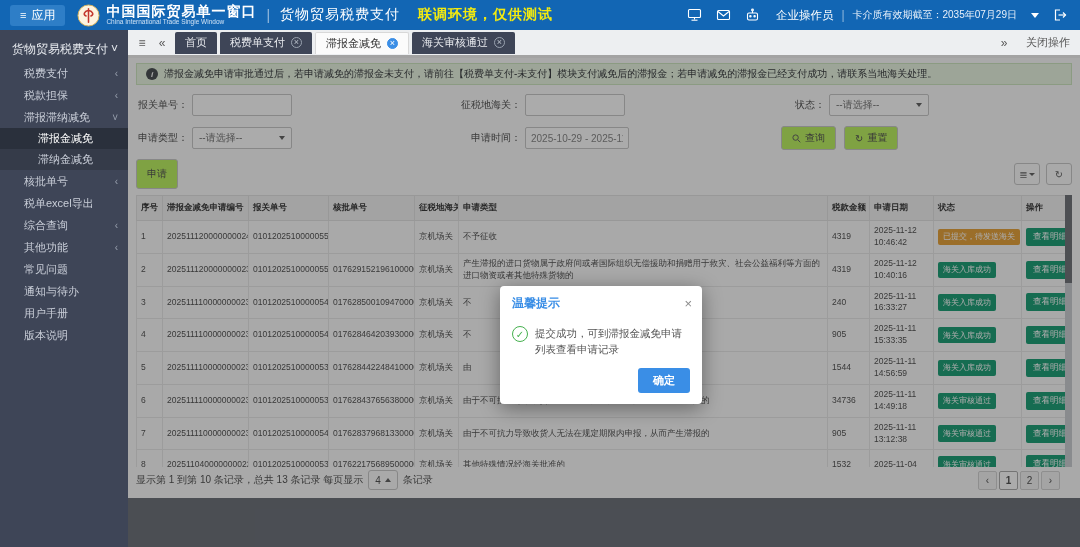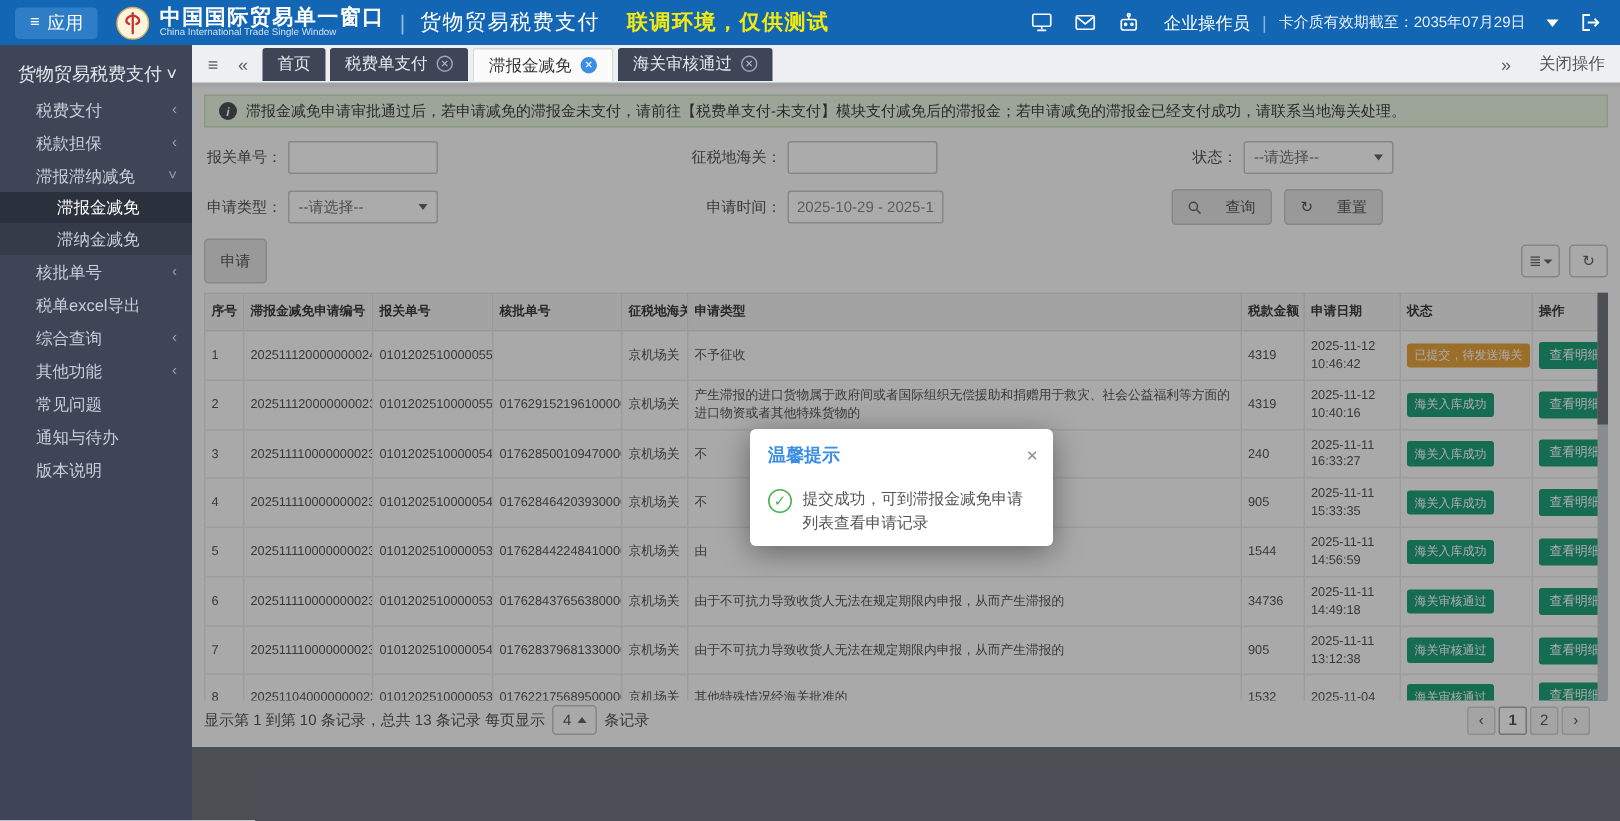--- a/index.html
+++ b/index.html
@@ -67,22 +67,22 @@
   .flabel { width:52px; text-align:right; flex:0 0 52px; }
   .flabel.w2 { width:62px; flex-basis:62px; margin-left:167px; }
   .flabel.w3 { width:40px; flex-basis:40px; margin-left:160px; }
   .f-input { width:100px; height:22px; border:1px solid #c9c9c9; border-radius:2px; background:#fff;
     margin-left:4px; font-size:10px; color:#666; padding:0 5px; font-family:inherit;}
   .f-input.date { width:104px; color:#8a8a8a; }
   .f-select { width:100px; height:22px; border:1px solid #c9c9c9; border-radius:2px; background:#fff;
     margin-left:4px; display:flex; align-items:center; padding:0 6px; color:#777; cursor:pointer;}
   .f-select .sel-caret { margin-left:auto; width:0; height:0; border-left:3.5px solid transparent;
     border-right:3.5px solid transparent; border-top:4.5px solid #666; }
-  .btn { height:24px; border:1px solid #c9c9c9; border-radius:3px; background:#e5e5e5; color:#555;
-    font-size:10px; display:inline-flex; align-items:center; gap:16px; padding:0 10px; cursor:pointer; font-family:inherit;}
+  .btn { height:24px; border:1px solid #c9c9c9; border-radius:3px; background:#bef264; color:#555;
+    font-size:10px; display:inline-flex; align-items:center; gap:4px; padding:0 10px; cursor:pointer; font-family:inherit;}
   .btn-search { margin-left:152px; }
   .btn-reset { margin-left:8px; }
 
   .toolbar { margin-top:8px; display:flex; align-items:center; }
   .btn-apply { height:30px; }
   .toolbar .right { margin-left:auto; display:flex; gap:6px; }
   .tool-btn { width:26px; height:22px; border:1px solid #c9c9c9; border-radius:3px; background:#fcfcfc;
     color:#666; font-size:10px; display:inline-flex; align-items:center; justify-content:center; gap:1px; cursor:pointer;}
   .tool-btn .mini-caret { width:0; height:0; border-left:3px solid transparent; border-right:3px solid transparent; border-top:3.5px solid #666;}
 
@@ -243,20 +243,24 @@
           <div class="side-item">
             <span>常见问题</span>
             <span class="side-chevron"></span>
           </div>
 
           <div class="side-item">
             <span>通知与待办</span>
             <span class="side-chevron"></span>
           </div>
 
+          <div class="side-item">
+            <span>用户手册</span>
+            <span class="side-chevron"></span>
+          </div>
 
           <div class="side-item">
             <span>版本说明</span>
             <span class="side-chevron"></span>
           </div>
         </div>
     </aside>
 
     <div class="main">
 
@@ -563,17 +567,20 @@
 
         <div class="modal">
           <div class="modal-head">
             <span class="modal-title">温馨提示</span>
             <span class="modal-close">×</span>
           </div>
           <div class="modal-body">
             <span class="ok-ico">✓</span>
             <span class="modal-msg">提交成功，可到滞报金减免申请列表查看申请记录</span>
           </div>
+          <div class="modal-foot">
+            <button class="btn-confirm">确定</button>
+          </div>
         </div>
       </div>
     </div>
   </div>
 </div>
 
 </body></html>

